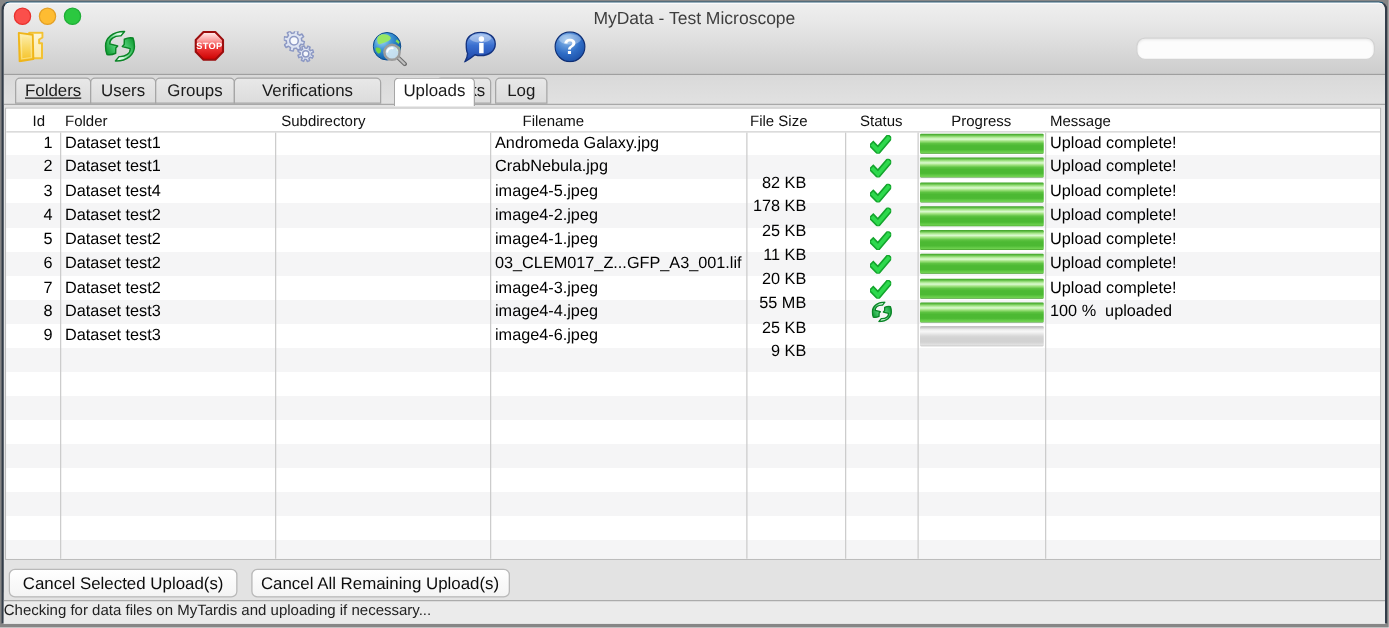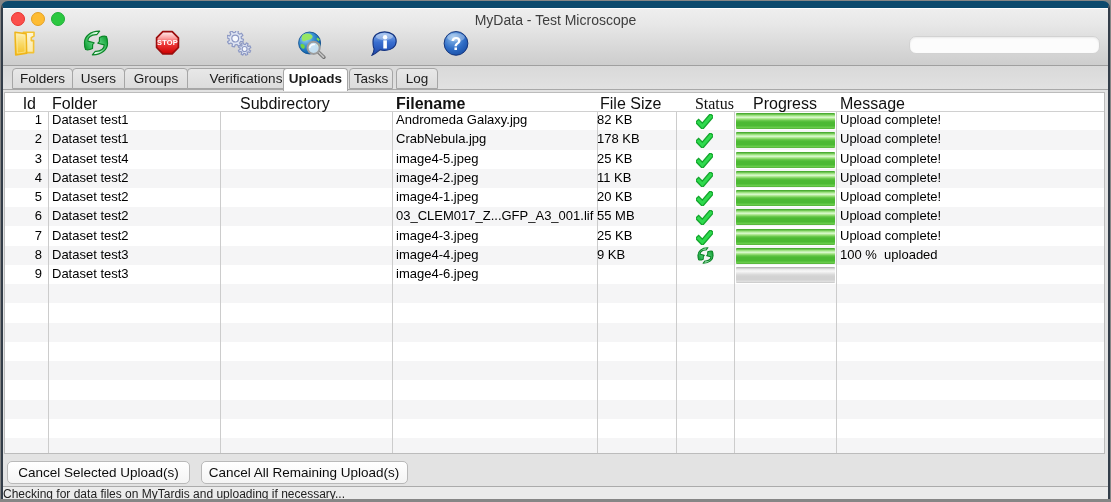--- a/index.html
+++ b/index.html
@@ -1,54 +1,54 @@
 <!DOCTYPE html>
 <html><head>
 <meta charset="utf-8">
 <style>
   html,body{margin:0;padding:0;}
   body{width:1111px;height:502px;background:#868686;position:relative;overflow:hidden;
        font-family:"Liberation Sans",sans-serif;}
   #win{position:absolute;left:1px;top:1px;width:1109px;height:498px;box-sizing:border-box;
-       background:#e3e3e3;border:2px solid #333d49;border-top:7px solid #0c4a6e;border-bottom:none;
+       background:#e3e3e3;border:2px solid #333d49;border-top:1px solid #0c4a6e;border-bottom:none;
        border-radius:7px 7px 0 0;overflow:hidden;box-shadow:inset 0 1px 0 #ffffff;}
   
   #titlebar{position:absolute;left:0;top:0;right:0;height:57px;
             background:linear-gradient(180deg,#efefef 0%,#e7e7e7 30%,#d6d6d6 75%,#cdcdcd 100%);
             border-bottom:1px solid #9f9f9f;box-shadow:inset 0 1px 0 rgba(255,255,255,.9);}
   .light{position:absolute;top:4px;width:12px;height:12px;border-radius:50%;}
   #title{position:absolute;left:0;right:0;top:3px;height:18px;line-height:18px;
          text-align:center;font-size:14px;color:#3e3e3e;}
   .ticon{position:absolute;top:22px;width:26px;height:26px;}
   #searchbox{position:absolute;left:906px;top:28px;width:191px;height:17.5px;
              background:#fcfcfc;border-radius:7px;border:1px solid #d2d2d2;
              box-shadow:inset 0 1px 2px rgba(0,0,0,.08);box-sizing:border-box;}
   
   .tab{position:absolute;top:60px;height:21px;box-sizing:border-box;
        border:1px solid #a6a6a6;border-radius:4px 4px 0 0;
        background:linear-gradient(180deg,#e8e8e8,#dcdcdc);
        font-size:13.5px;color:#1b1b1b;text-align:center;line-height:20px;}
-  .tab.active{background:#ffffff;font-weight:bold;height:22.5px;border-bottom:none;z-index:5;}
+  .tab.active{background:#ffffff;font-weight:normal;height:22.5px;border-bottom:none;z-index:5;margin-left:32px;}
   #tabline{position:absolute;left:0;right:0;top:81px;height:1px;background:#a8a8a8;z-index:1;}
   #tabstrip{position:absolute;left:0;right:0;top:58px;height:23px;background:linear-gradient(180deg,#d9d9d9,#e1e1e1);}
   
   #table{position:absolute;left:1px;top:84px;width:1101px;height:362px;box-sizing:border-box;
          background:#ffffff;border:1px solid #bcbcbc;}
   #stripes{position:absolute;left:0;right:0;top:18px;bottom:0;
            background:repeating-linear-gradient(180deg,#ffffff 0px,#ffffff 19.25px,#f5f5f6 19.25px,#f5f5f6 38.5px);}
   .colsep{position:absolute;top:0;bottom:0;width:1px;background:#cccccc;z-index:2;}
   #thead{position:absolute;left:0;right:0;top:0;height:18px;border-bottom:1px solid #d0d0d0;
-         font-size:16px;color:#111;z-index:3;background:#fff;}
+         font-size:12px;color:#111;z-index:3;background:#fff;}
   #thead span{position:absolute;top:0;height:18px;line-height:21px;}
   .row{position:absolute;left:0;right:0;height:19.25px;line-height:19.25px;font-size:13px;color:#000;z-index:3;}
   .row span{position:absolute;top:-1.5px;height:19.25px;line-height:19.5px;}
   .c-id{left:0;width:37px;text-align:right;}
   .c-folder{left:47px;}
   .c-file{left:391px;}
-  .c-size{left:592px;width:79px;text-align:left;padding-right:31px;box-sizing:content-box;width:48px;}
+  .c-size{left:592px;width:79px;text-align:right;padding-right:31px;box-sizing:content-box;width:48px;margin-top:32px;}
   .c-msg{left:835px;}
   .pbar{position:absolute;left:730.5px;width:99.5px;top:1.6px;height:16px;border-radius:1px;
         background:linear-gradient(180deg,#3f9e2b 0%,#58b93c 6%,#a8e78c 17%,#dcfad1 27%,#a2e381 37%,#5ec342 49%,#4cb933 60%,#4cb933 79%,#62c946 88%,#70d150 95%,#368f20 100%);}
   .pbar.gray{background:linear-gradient(180deg,#a8a8a8 0%,#c9c9c9 6%,#ededed 17%,#f7f7f7 27%,#e9e9e9 37%,#d8d8d8 49%,#d2d2d2 60%,#d2d2d2 79%,#dcdcdc 88%,#e3e3e3 95%,#ababab 100%);}
   .statussvg{position:absolute;left:691px;top:2.5px;}
   
   .btn{position:absolute;box-sizing:border-box;height:22.4px;border:1px solid #b9b9b9;border-radius:5px;
        background:linear-gradient(180deg,#ffffff,#f4f4f4);
        font-size:13.5px;color:#0c0c0c;text-align:center;line-height:21px;}
   #statusbar{position:absolute;left:0;right:0;top:477.5px;height:21px;background:#ebebeb;
@@ -156,44 +156,44 @@
           </radialGradient>
         </defs>
         <circle cx="13" cy="12.4" r="11.9" fill="url(#hg)" stroke="#0e2e74" stroke-width="0.9"></circle>
         <ellipse cx="13" cy="6.4" rx="8.8" ry="4.2" fill="rgba(255,255,255,0.3)"></ellipse>
         <text x="13" y="18.6" font-size="17.5" font-weight="bold" fill="#ffffff" text-anchor="middle" font-family="Liberation Sans,sans-serif">?</text>
       </svg></div>
   <div id="searchbox"></div>
 
   <div id="tabstrip"></div>
   <div id="tabline"></div>
-  <div class="tab" style="left:9px;width:61px;">Folders</div>
+  <div class="tab" style="left:9px;width:61px;text-decoration:underline;">Folders</div>
   <div class="tab" style="left:69px;width:53px;">Users</div>
   <div class="tab" style="left:121px;width:64px;">Groups</div>
   <div class="tab" style="left:184px;width:118px;">Verifications</div>
   <div class="tab active" style="left:280px;width:65px;">Uploads</div>
   <div class="tab" style="left:346px;width:44px;">Tasks</div>
   <div class="tab" style="left:393px;width:42px;">Log</div>
 
   <div id="table">
     <div id="stripes"></div>
     <div class="colsep" style="left:43px;"></div>
     <div class="colsep" style="left:215px;"></div>
     <div class="colsep" style="left:387px;"></div>
     <div class="colsep" style="left:592px;"></div>
     <div class="colsep" style="left:671px;"></div>
     <div class="colsep" style="left:729px;"></div>
     <div class="colsep" style="left:831px;"></div>
     <div id="thead">
       <span style="left:0;width:31px;text-align:right;">Id</span>
       <span style="left:47px;">Folder</span>
-      <span style="left:235px;">Subdirectory</span>
-      <span style="left:391px;font-weight:bold;">Filename</span>
+      <span style="left:220px;">Subdirectory</span>
+      <span style="left:413px;">Filename</span>
       <span style="left:595px;">File Size</span>
-      <span style="left:671px;width:58px;text-align:right;font-family:Liberation Serif, serif;">Status</span>
+      <span style="left:671px;width:58px;text-align:center;">Status</span>
       <span style="left:729px;width:102px;text-align:center;">Progress</span>
       <span style="left:835px;">Message</span>
     </div>
     <div id="rows">
         <div class="row" style="top:18.50px">
           <span class="c-id">1</span>
           <span class="c-folder">Dataset test1</span>
           <span class="c-file">Andromeda Galaxy.jpg</span>
           <span class="c-size">82 KB</span>
           <svg class="statussvg" width="17" height="15" viewBox="0 0 17 15">

